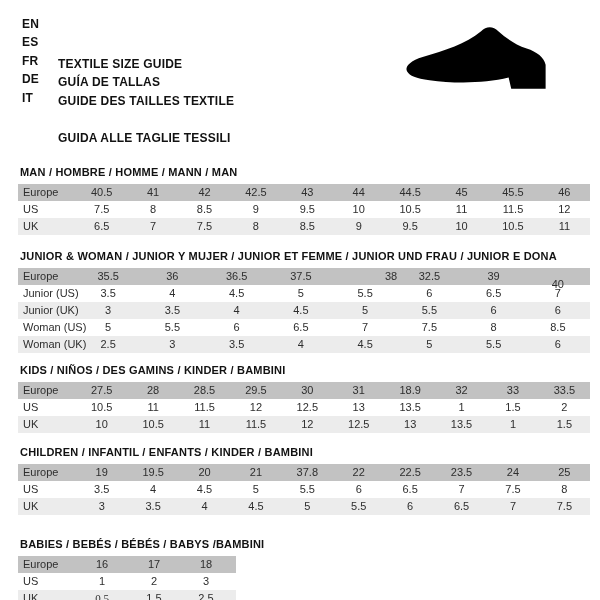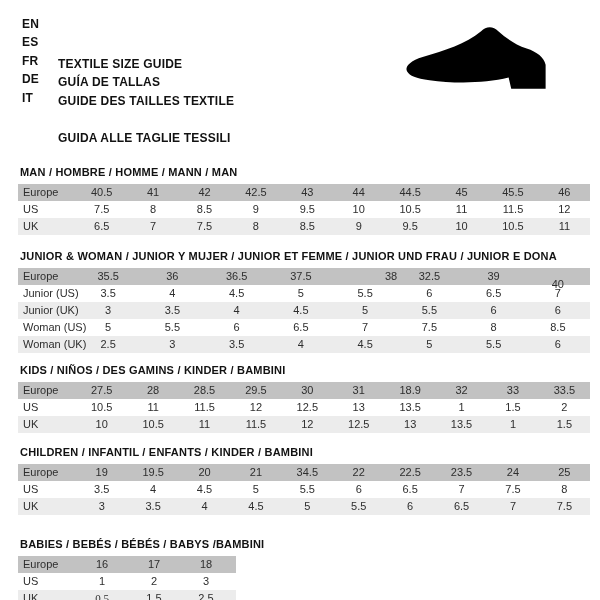--- a/index.html
+++ b/index.html
@@ -222,21 +222,21 @@
       </div>
       <div class="sec" style="top: 446px;">
         <div class="sec-title">CHILDREN / INFANTIL / ENFANTS / KINDER / BAMBINI</div>
         <div class="tbl">
           <div class="trow head" style="background: rgb(194, 194, 194);">
             <div class="cell-label" style="color: rgb(46, 46, 46);">Europe</div>
             <div class="cell" style="color: rgb(46, 46, 46);">19</div>
             <div class="cell" style="color: rgb(46, 46, 46);">19.5</div>
             <div class="cell" style="color: rgb(46, 46, 46);">20</div>
             <div class="cell" style="color: rgb(46, 46, 46);">21</div>
-            <div class="cell" style="color: rgb(46, 46, 46);">34.5</div>
+            <div class="cell" style="color: rgb(46, 46, 46);">37.8</div>
             <div class="cell" style="color: rgb(46, 46, 46);">22</div>
             <div class="cell" style="color: rgb(46, 46, 46);">22.5</div>
             <div class="cell" style="color: rgb(46, 46, 46);">23.5</div>
             <div class="cell" style="color: rgb(46, 46, 46);">24</div>
             <div class="cell" style="color: rgb(46, 46, 46);">25</div>
           </div>
           <div class="trow">
             <div class="cell-label" style="color: rgb(46, 46, 46);">US</div>
             <div class="cell" style="color: rgb(46, 46, 46);">3.5</div>
             <div class="cell" style="color: rgb(46, 46, 46);">4</div>

